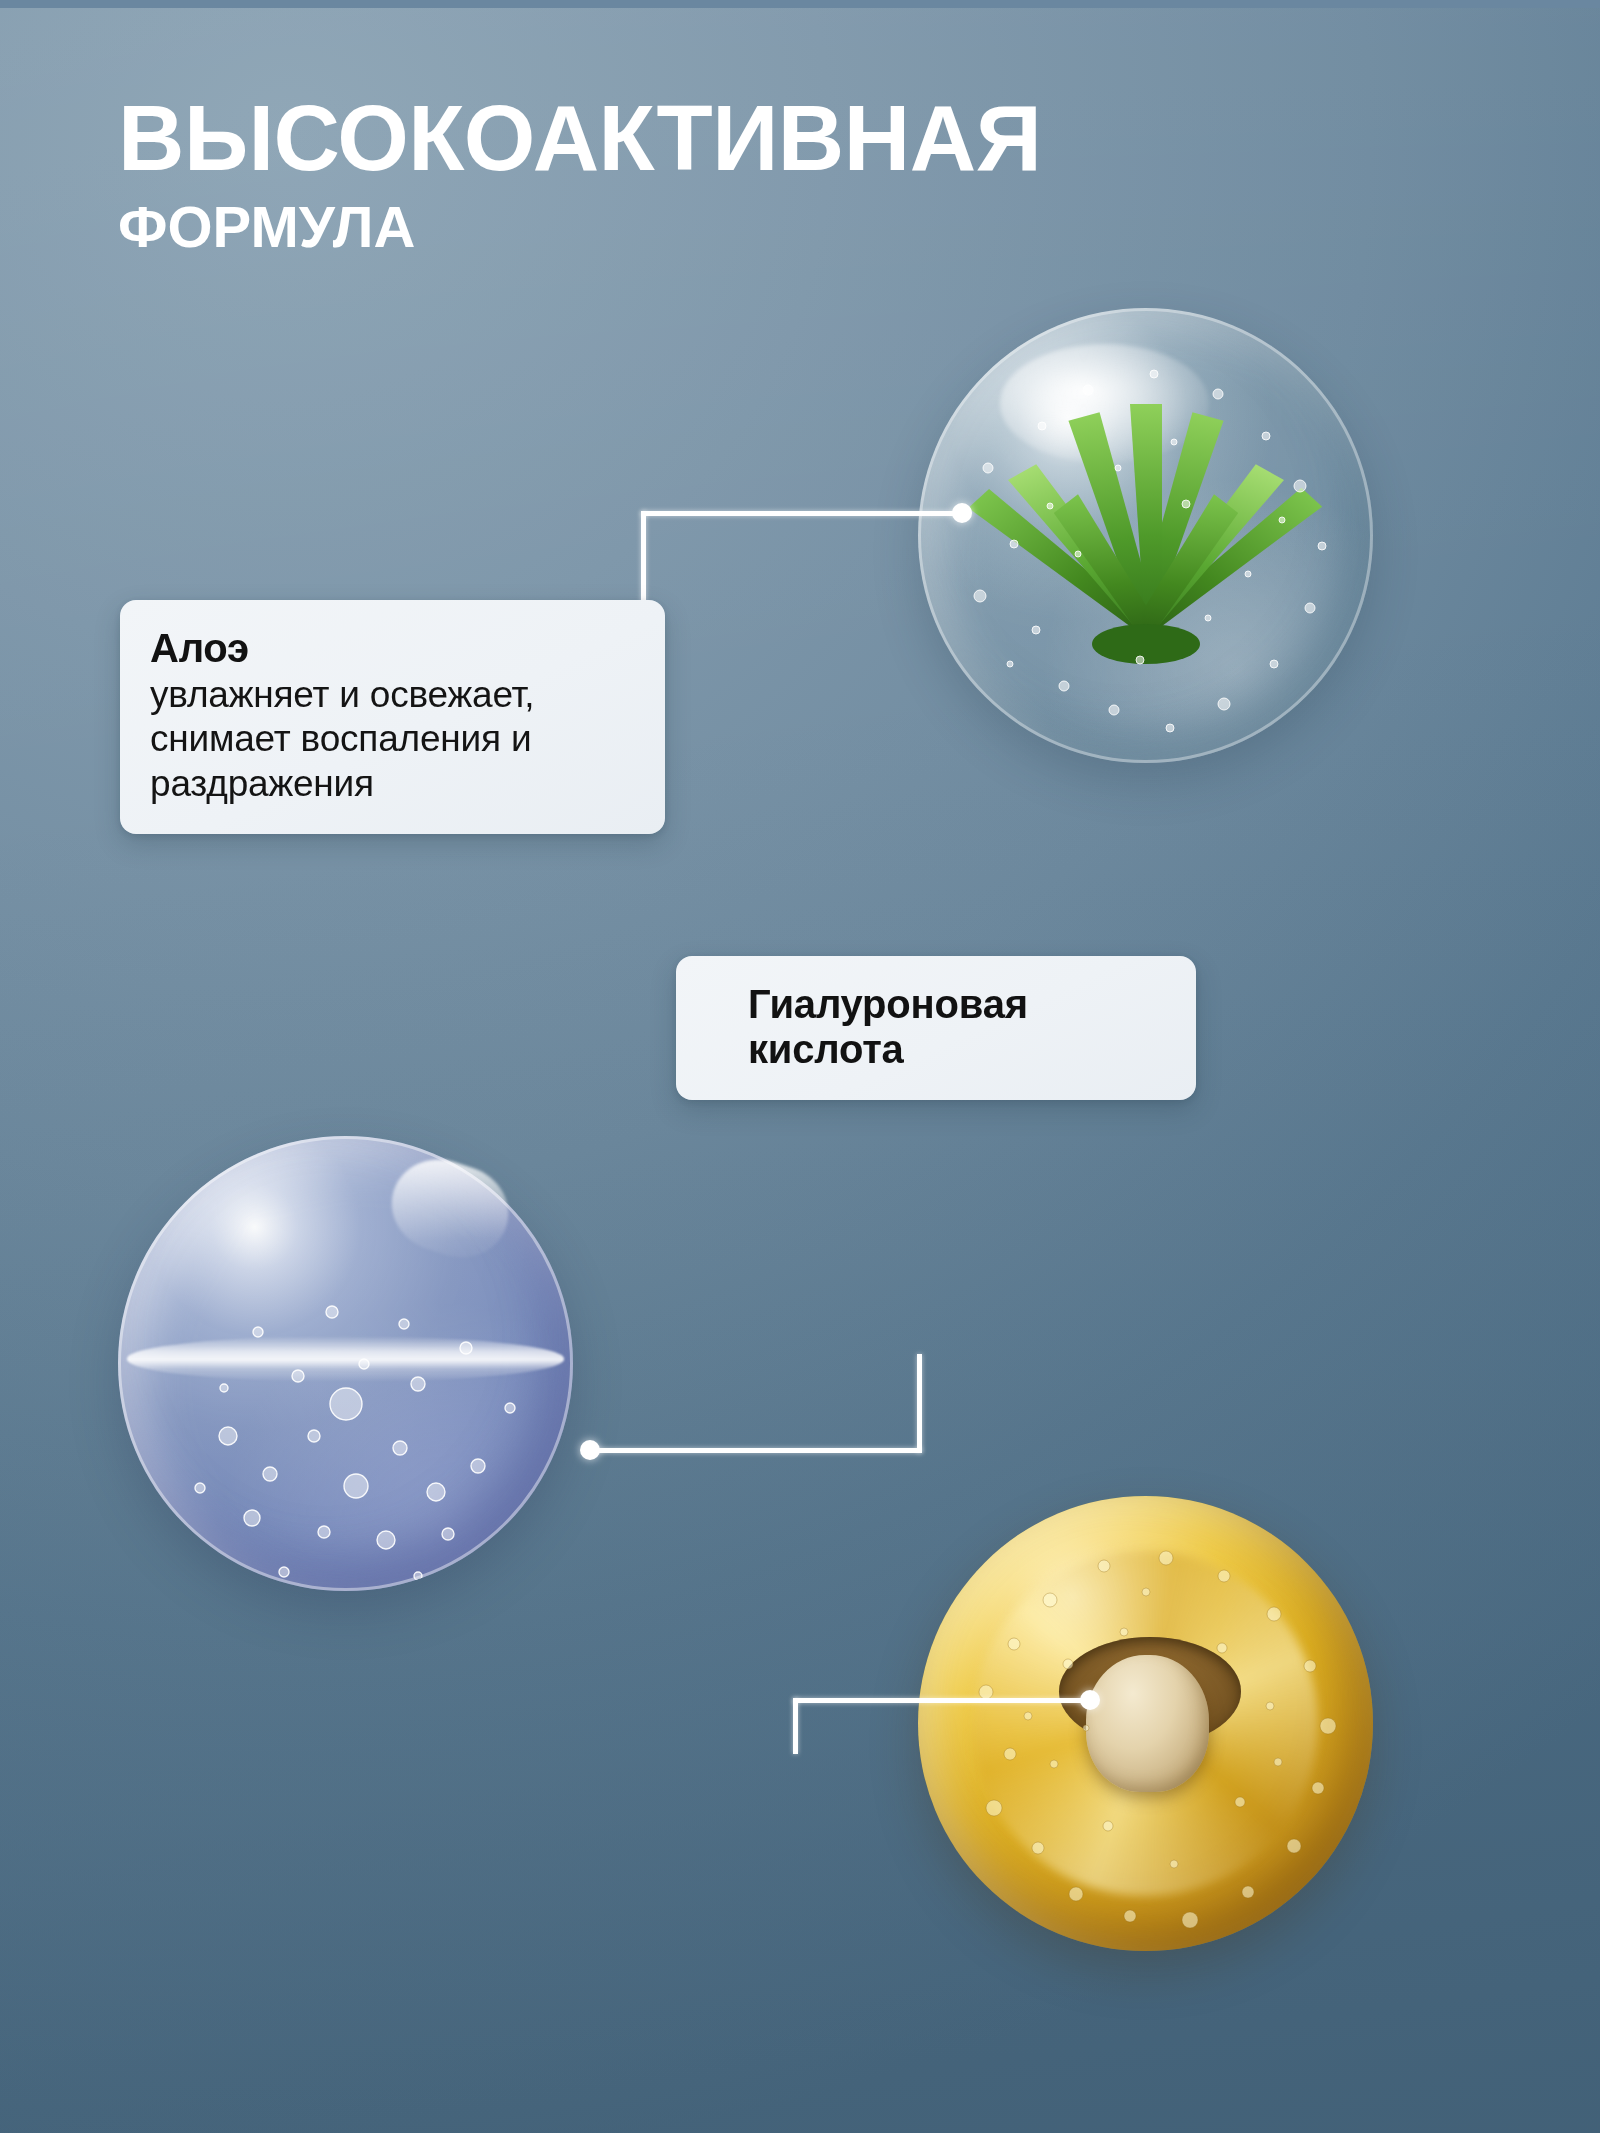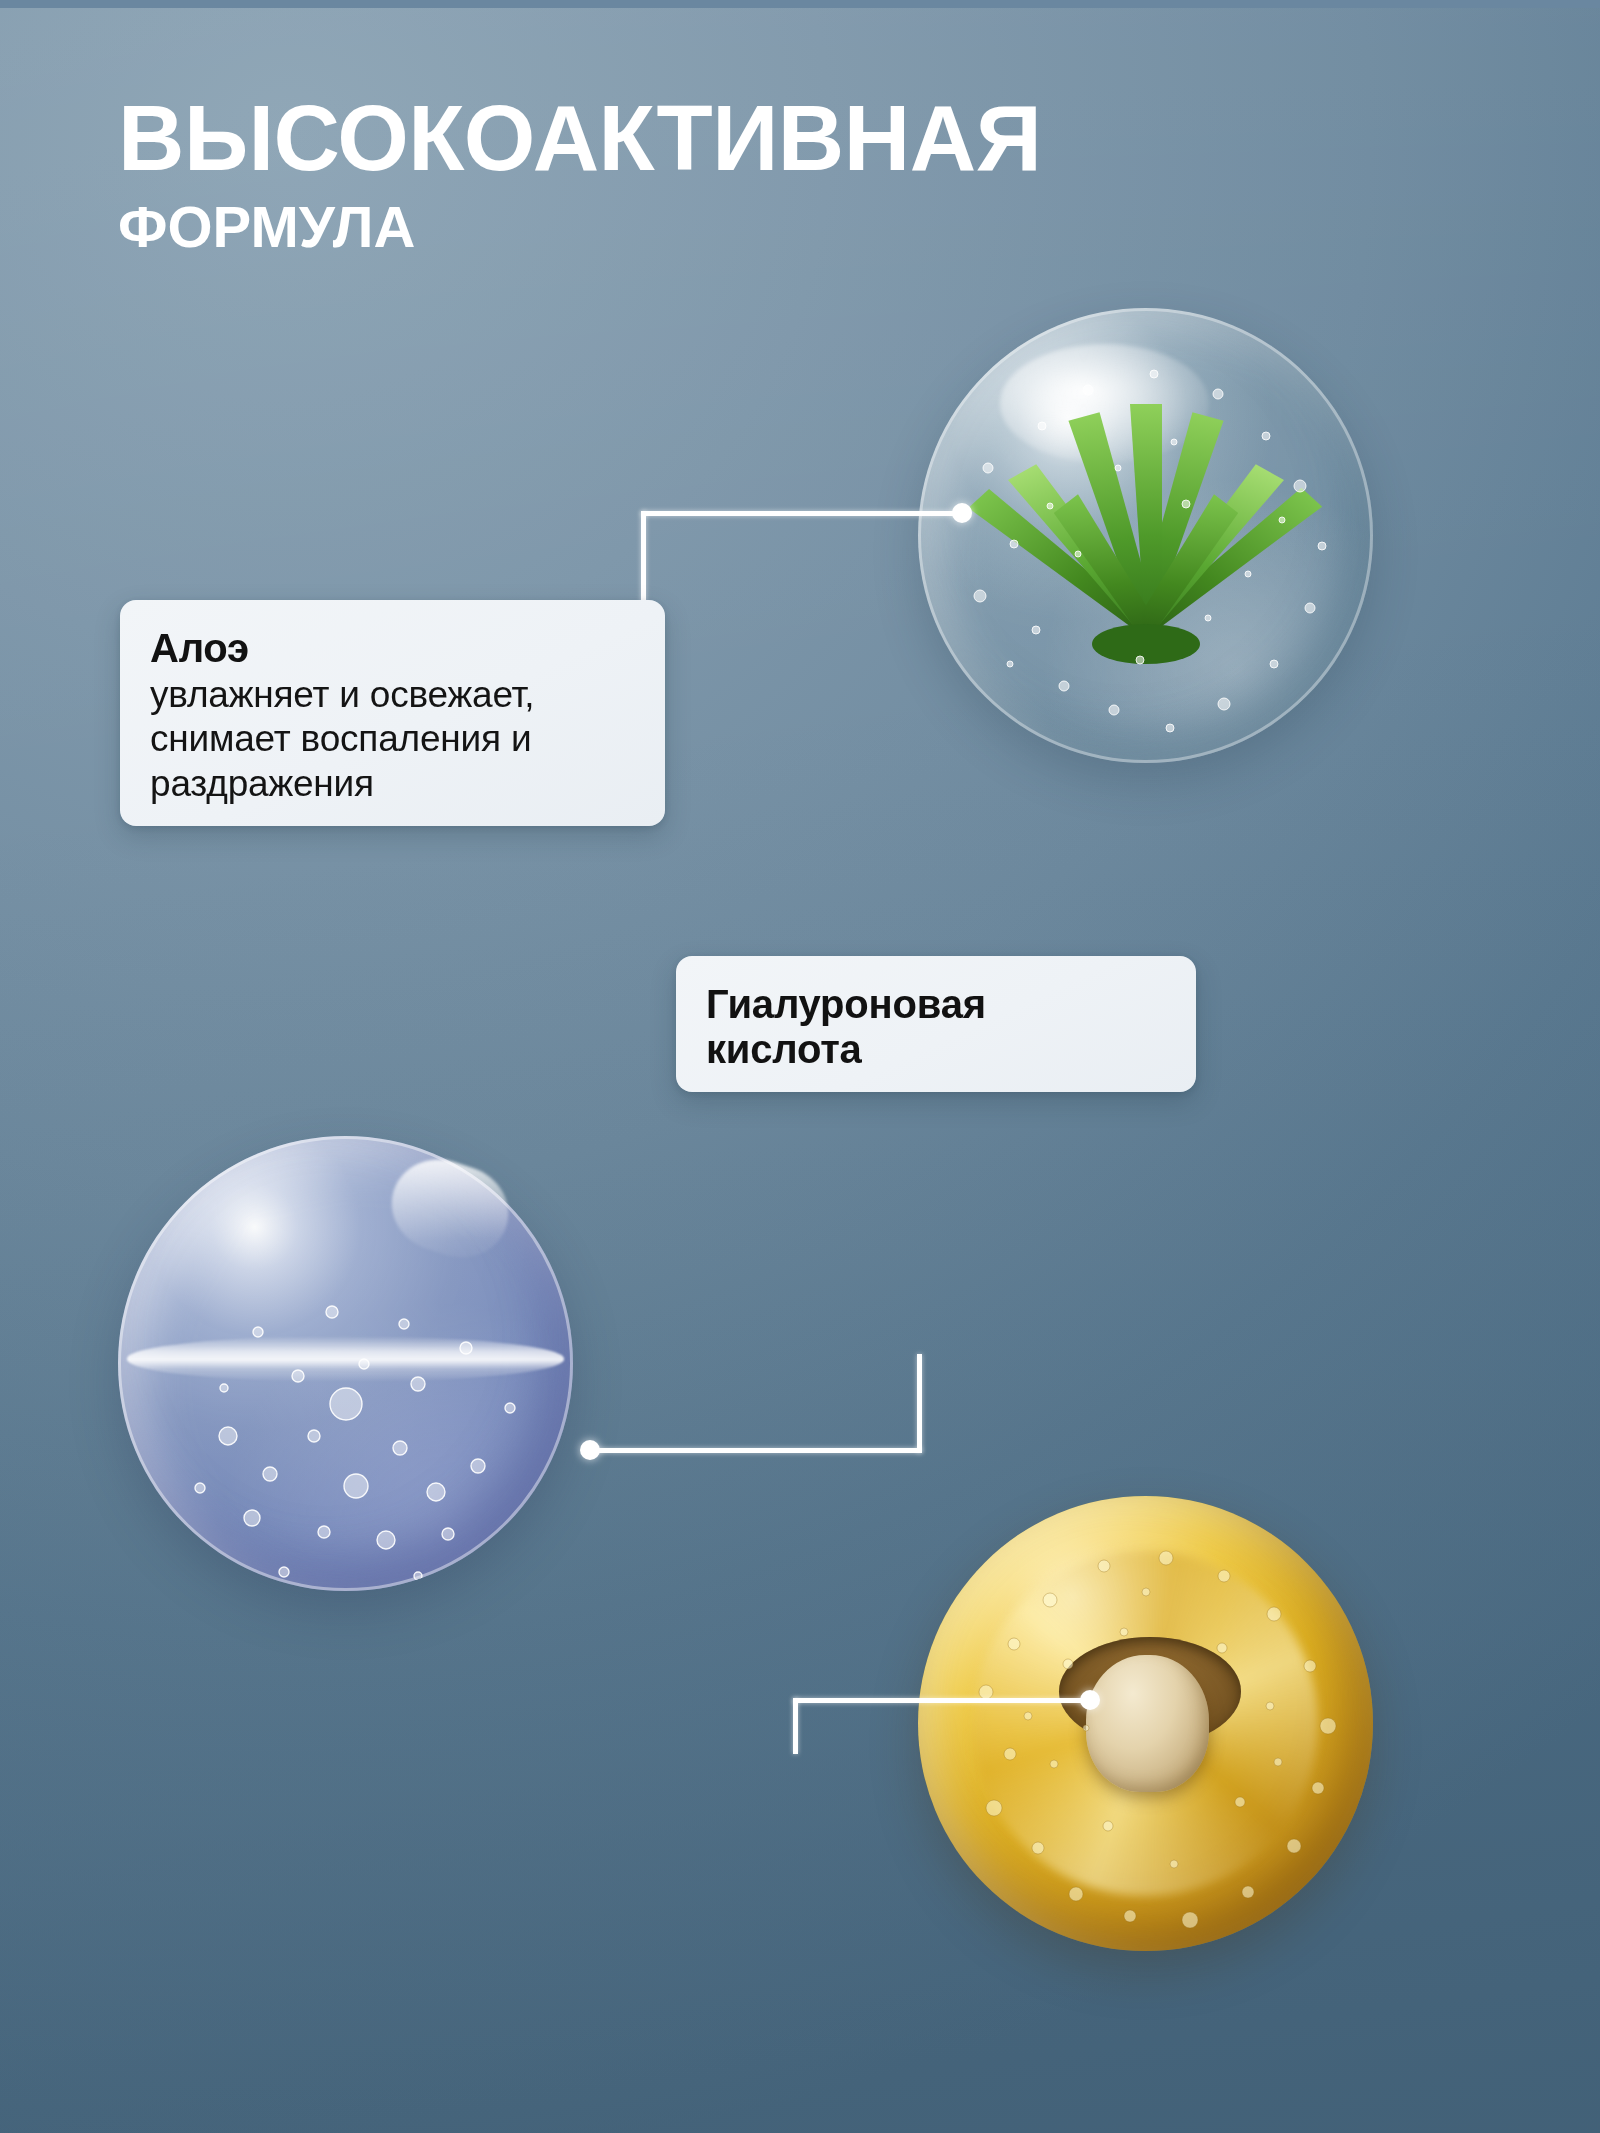--- a/index.html
+++ b/index.html
@@ -129,21 +129,21 @@
     position:absolute; width:20px; height:20px; border-radius:50%;
     background:#ffffff; box-shadow:0 0 9px rgba(255,255,255,0.7);
   }
 
   
   .card{
     position:absolute;
     background:linear-gradient(155deg, #f2f5f8 0%, #eef2f6 55%, #e9eef3 100%);
     border-radius:16px;
     box-shadow: 0 10px 26px rgba(26,48,66,0.22), 0 2px 6px rgba(26,48,66,0.14);
-    padding:26px 30px 20px 30px;
+    padding:26px 30px 28px 30px;
   }
   .card-title{
     font-size:40px; font-weight:700; color:#121212;
     line-height:1.12; letter-spacing:-0.2px;
   }
   .card-desc{
     font-size:37px; font-weight:400; color:#141414;
     line-height:1.20; letter-spacing:-0.2px; margin-top:2px;
     white-space:pre-line;
   }
@@ -330,18 +330,18 @@
   </div>
 
   <div class="card" id="card-aloe">
     <div class="card-title">Алоэ</div>
     <div class="card-desc">увлажняет и освежает,
 снимает воспаления и
 раздражения</div>
   </div>
 
   <div class="card" id="card-hyaluronic">
-    <div class="card-title" style="white-space:pre-line;">Гиалуроновая
+    <div class="card-title" style="white-space:pre-line;margin-left:42px;">Гиалуроновая
 кислота</div>
   </div>
 
 
 </div>
 
 </body></html>

